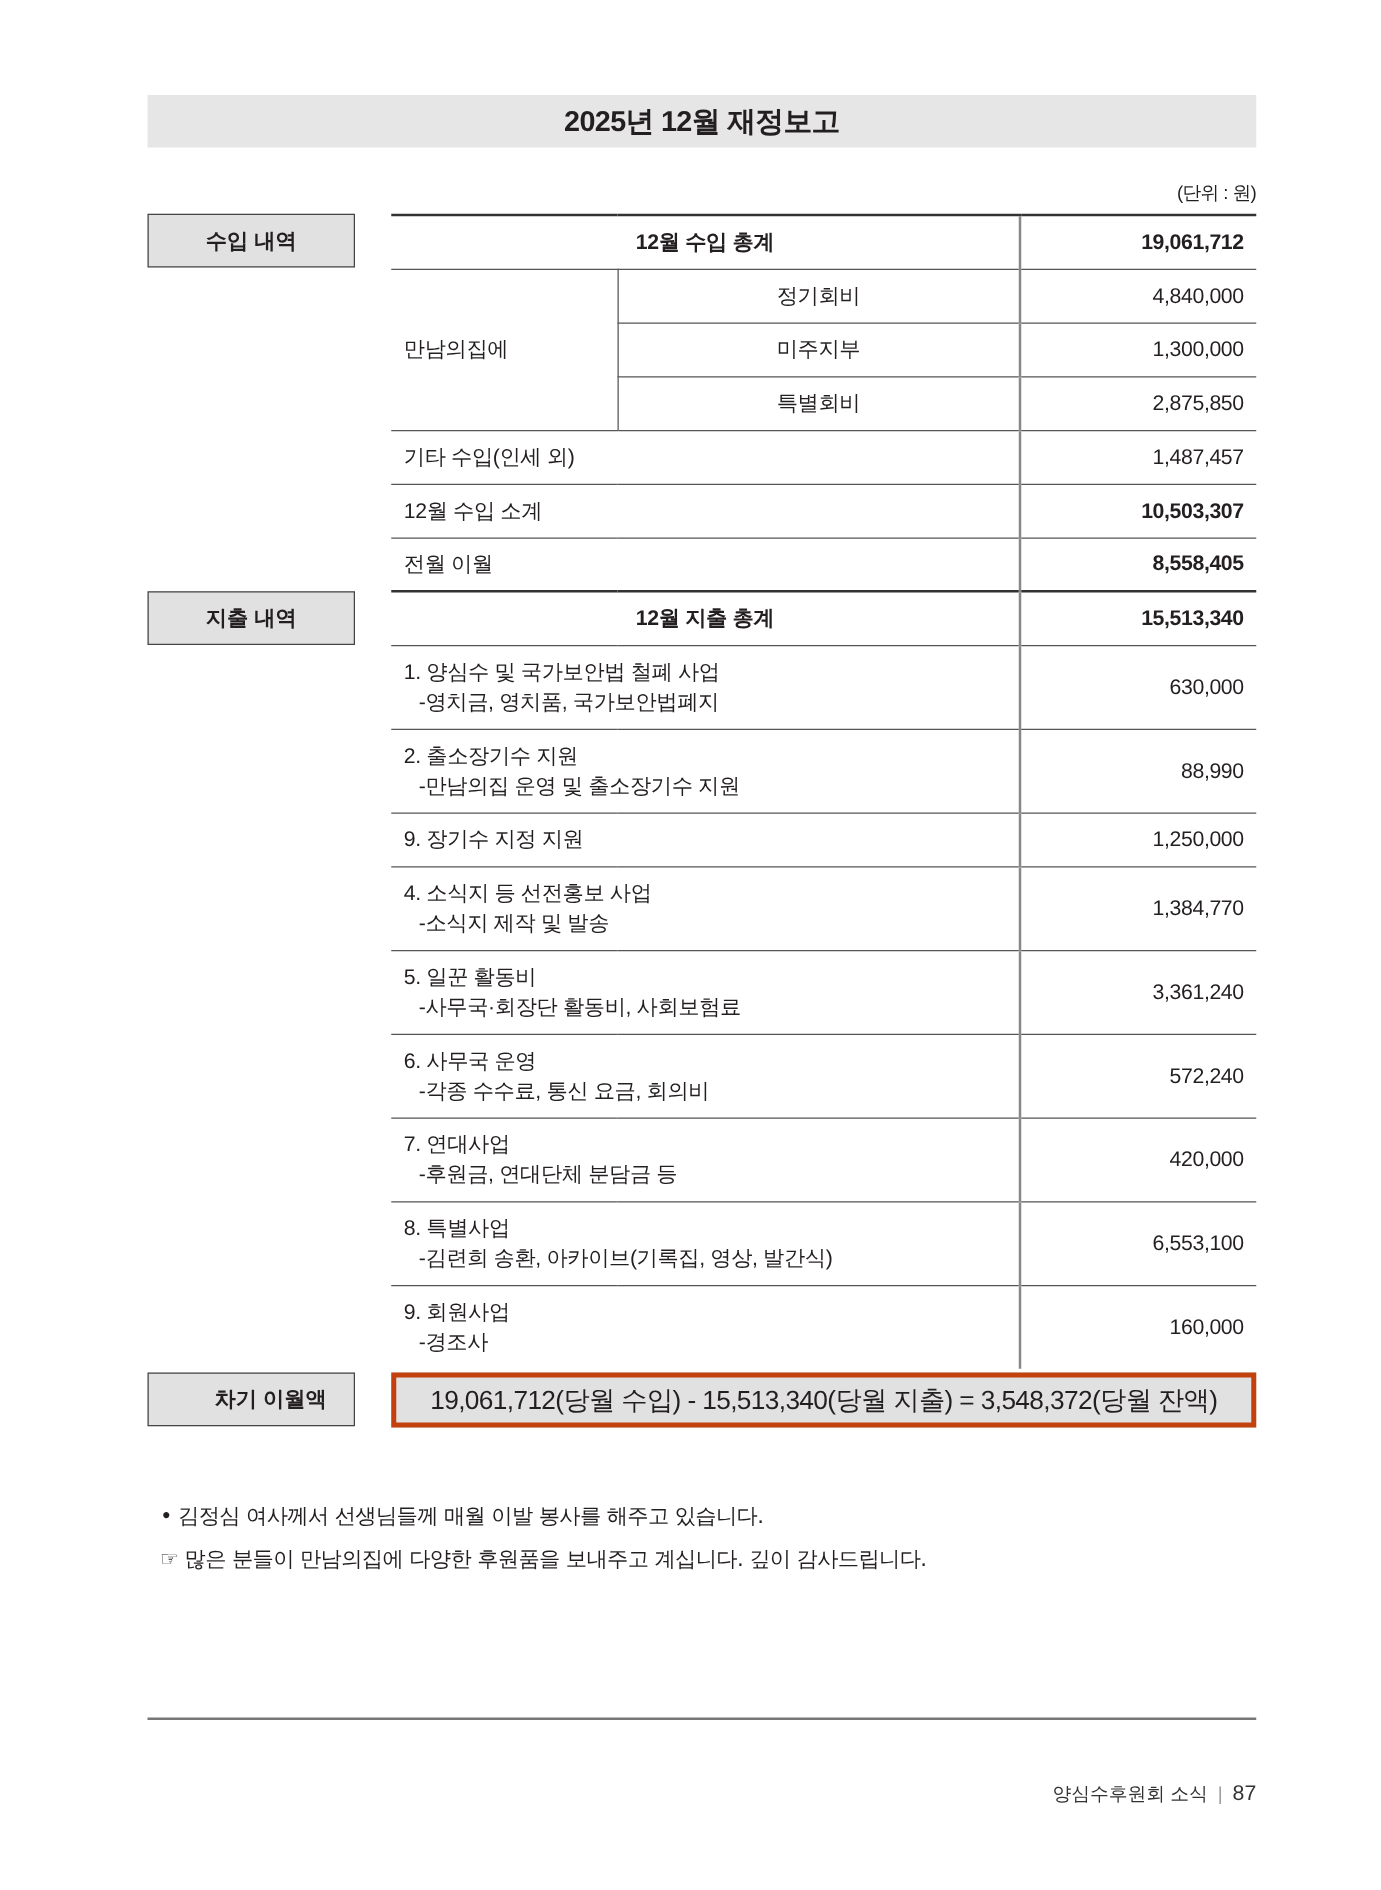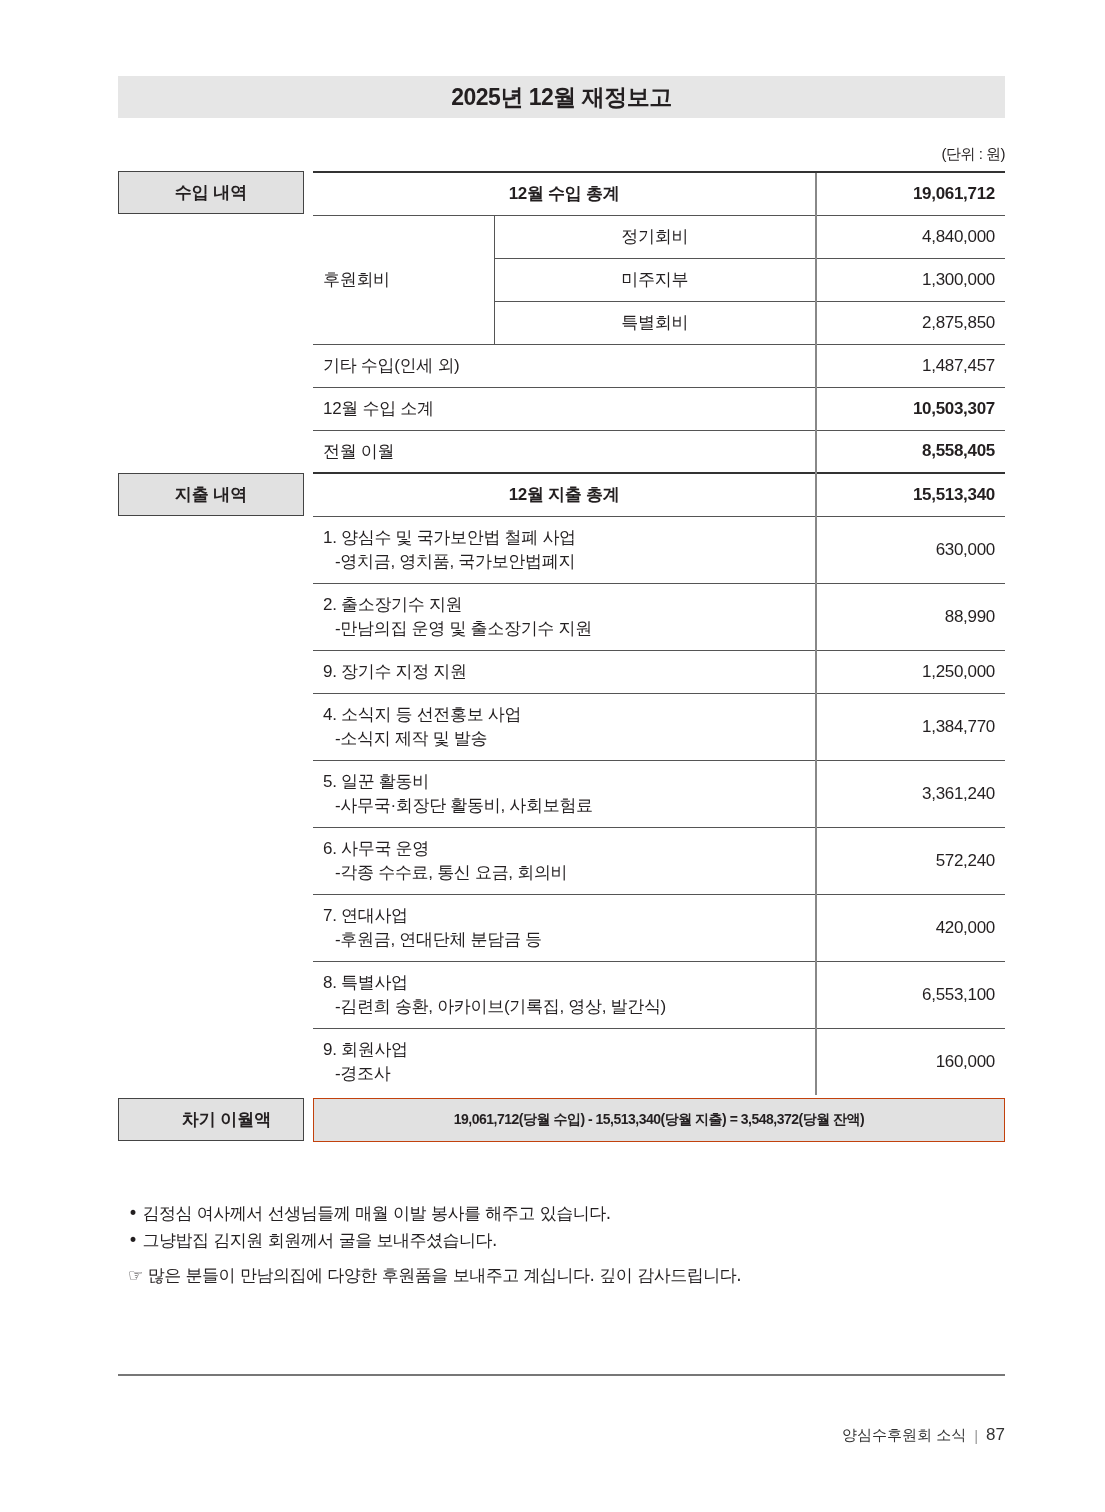--- a/index.html
+++ b/index.html
@@ -10,21 +10,21 @@
     }
     .title-bar {
       position: absolute; left: 118px; top: 76px; width: 887px; height: 42px;
       background: #e6e6e6; display: flex; align-items: center; justify-content: center;
       font-size: 23px; font-weight: bold; letter-spacing: -0.5px;
     }
     .unit {
       position: absolute; right: 100px; top: 145px; font-size: 15px; letter-spacing: -0.5px;
     }
     .side-label {
-      position: absolute; left: 118px; width: 186px; height: 43px;
+      position: absolute; left: 118px; width: 166px; height: 43px;
       background: #e1e1e1; border: 1px solid #444;
       display: flex; align-items: center; justify-content: center;
       font-size: 17px; font-weight: bold;
     }
     table.fin {
       position: absolute; left: 313px; top: 171px; width: 692px;
       border-collapse: collapse; font-size: 17px; letter-spacing: -0.3px;
     }
     table.fin td {
       border-top: 1px solid #555; border-bottom: 1px solid #555;
@@ -35,23 +35,23 @@
     }
     table.fin td.sub { border-left: 1px solid #555; text-align: center; width: 322px; }
     table.fin td.center { text-align: center; }
     table.fin tr.top td { border-top: 2px solid #333; }
     table.fin tr.bold td { font-weight: bold; }
     table.fin td.bold { font-weight: bold; }
     table.fin tr.exp td { height: 67px; line-height: 24px; }
     .exp-sub { padding-left: 12px; display: block; }
     .formula {
       position: absolute; left: 313px; top: 1098px; width: 692px; height: 44px;
-      background: #e1e1e1; border: 1px solid #c2410c;
+      background: #e1e1e1; border: 4px solid #c2410c;
       display: flex; align-items: center; justify-content: center;
-      font-size: 14px; font-weight: bold; letter-spacing: -0.5px;
+      font-size: 21px; font-weight: normal; letter-spacing: -0.5px;
     }
     .notes {
       position: absolute; left: 128px; top: 1200px; font-size: 17px; line-height: 27px;
       font-family: "DejaVu Sans", sans-serif; letter-spacing: -0.5px;
     }
     .notes .thanks { margin-top: 8px; }
     .footer-line {
       position: absolute; left: 118px; top: 1374px; width: 887px; height: 2px; background: #777;
     }
     .footer {
@@ -74,21 +74,21 @@
 <div class="side-label" style="top:473px;">지출 내역</div>
 <div class="side-label" style="top:1098px;padding-left:31px;">차기 이월액</div>
 
 <table class="fin">
   <tbody>
     <tr class="top bold">
       <td colspan="2" class="center">12월 수입 총계</td>
       <td class="amt">19,061,712</td>
     </tr>
     <tr>
-      <td rowspan="3">후원회비</td>
+      <td rowspan="3">만남의집에</td>
       <td class="sub">정기회비</td>
       <td class="amt">4,840,000</td>
     </tr>
     <tr>
       <td class="sub">미주지부</td>
       <td class="amt">1,300,000</td>
     </tr>
     <tr>
       <td class="sub">특별회비</td>
       <td class="amt">2,875,850</td>
@@ -145,21 +145,20 @@
       <td colspan="2" style="border-bottom:none;"><span>9. 회원사업</span><span class="exp-sub">-경조사</span></td>
       <td class="amt" style="border-bottom:none;">160,000</td>
     </tr>
   </tbody>
 </table>
 
 <div class="formula">19,061,712(당월 수입) - 15,513,340(당월 지출) = 3,548,372(당월 잔액)</div>
 
 <div class="notes">
   <div>• 김정심 여사께서 선생님들께 매월 이발 봉사를 해주고 있습니다.</div>
-  <div>• 그냥밥집 김지원 회원께서 굴을 보내주셨습니다.</div>
   <div class="thanks">☞ 많은 분들이 만남의집에 다양한 후원품을 보내주고 계십니다. 깊이 감사드립니다.</div>
 </div>
 
 <div class="footer-line"></div>
 
 <div class="footer">
   <span>양심수후원회 소식</span>
   <span class="sep">|</span>
   <span class="page">87</span>
 </div>

